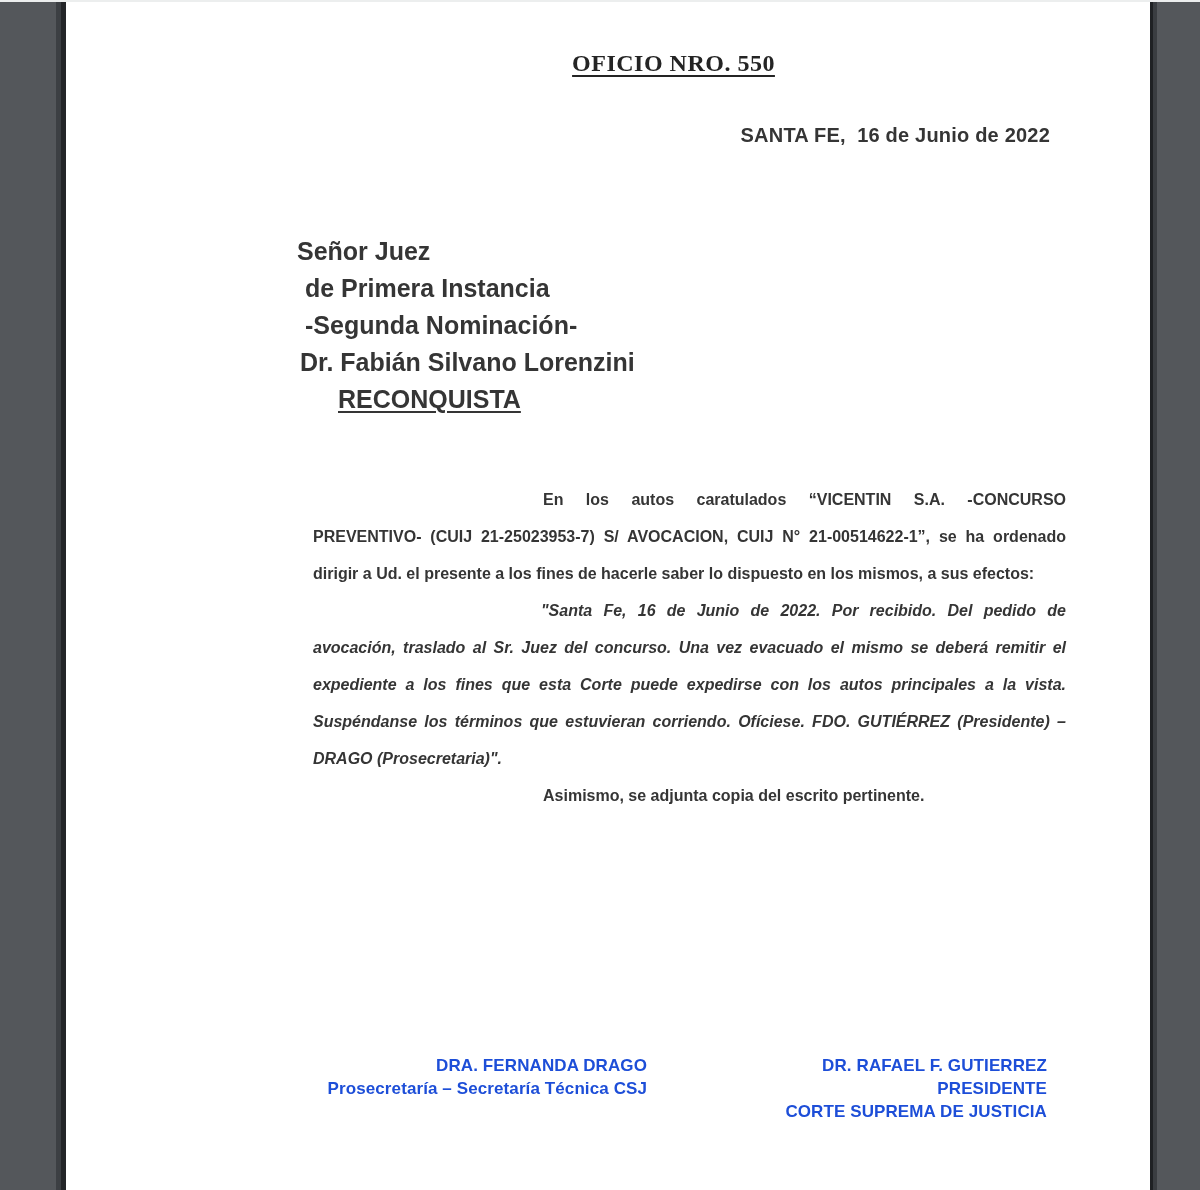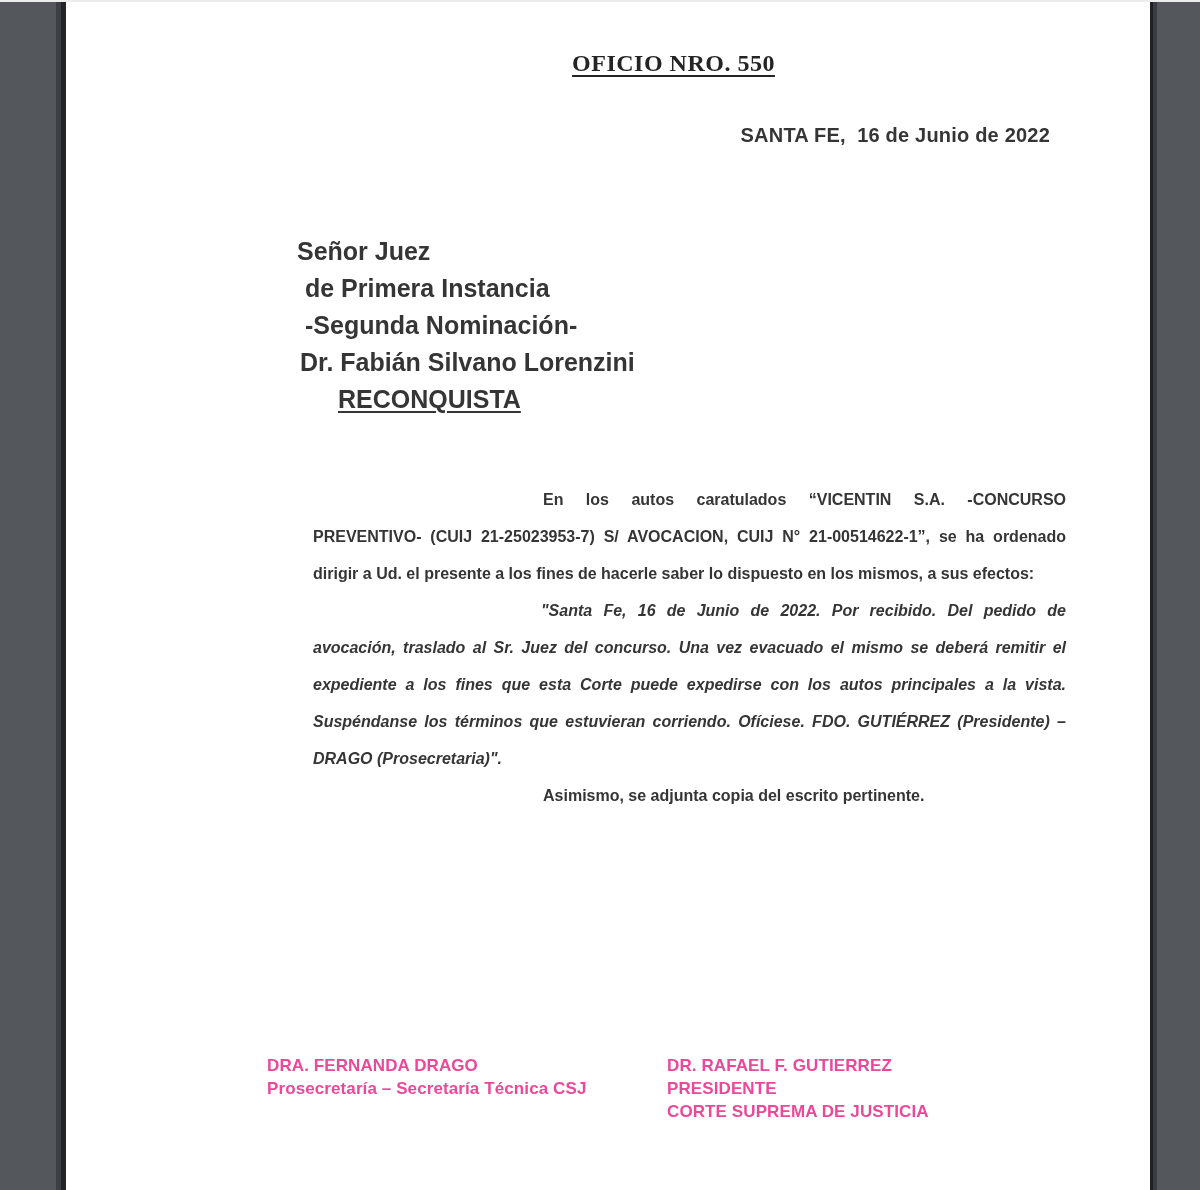--- a/index.html
+++ b/index.html
@@ -71,22 +71,22 @@
   }
   .para-quote {
     font-style: italic;
     text-align: justify;
     text-indent: 228px;
   }
   .closing-line { text-indent: 230px; }
 
   .sig {
     position: absolute; top: 1054px; width: 380px;
-    text-align: left; font-size: 17px; line-height: 23px;
-    color: #ec4899; letter-spacing: 0.1px;
+    text-align: right; font-size: 17px; line-height: 23px;
+    color: #1d4ed8; letter-spacing: 0.1px;
   }
   .sig-left  { left: 201px; }
   .sig-right { left: 601px; }
 </style>
 </head>
 <body>
 
 <div class="viewport">
   <div class="gutter-left"></div>
   <div class="gutter-right"></div>

